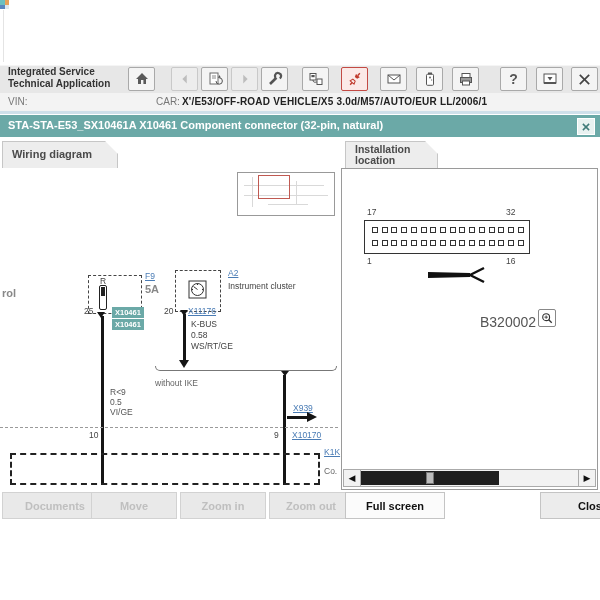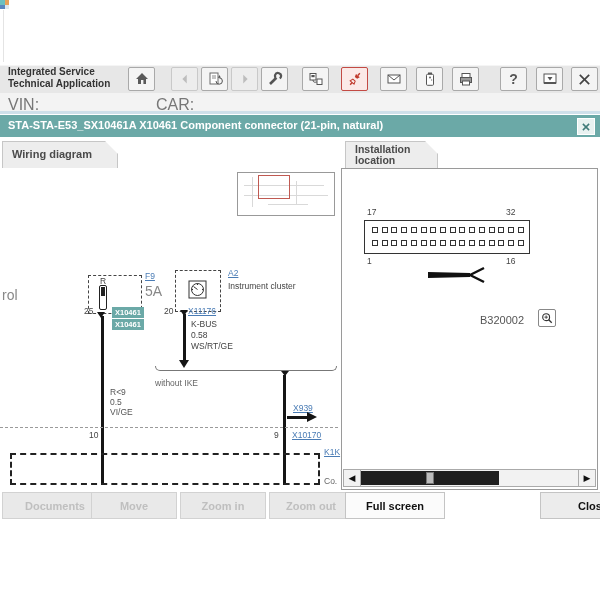--- a/index.html
+++ b/index.html
@@ -3,21 +3,21 @@
 <meta charset="utf-8">
 <style>
   html,body{margin:0;padding:0;background:#fff;}
   #stage{position:relative;width:600px;height:600px;background:#fff;overflow:hidden;
          font-family:"Liberation Sans", sans-serif;color:#222;}
   .abs{position:absolute;}
   
   #appbar{left:0;top:65px;width:600px;height:28px;background:#e7e7e7;border-top:1px solid #f5f5f5;}
   .app-title{left:8px;top:66px;font-size:10px;font-weight:bold;color:#333;line-height:12px;}
   #vinbar{left:0;top:93px;width:600px;height:18px;background:#f3f3f3;border-bottom:3px solid #cfe0ea;}
-  .vin-text{font-size:16px;color:#777;}
+  .vin-text{font-size:10px;color:#777;}
   .car-text{font-size:10px;color:#222;font-weight:bold;letter-spacing:.2px;}
   .tb{position:absolute;top:67px;width:27px;height:24px;background:#f4f4f4;border:1px solid #a9a9a9;
       border-radius:2px;padding:0;display:flex;align-items:center;justify-content:center;cursor:pointer;}
   .tb.dis{background:#ededed;border-color:#c9c9c9;}
   .tb.red{background:#fbe9e7;border-color:var(--red,#C34A44);}
   
   #dlgtitle{left:0;top:115px;width:600px;height:22px;background:var(--teal,#6BA9A7);}
   #dlgtitle .t{position:absolute;left:8px;top:4px;font-size:11px;font-weight:bold;color:#fff;}
   #dlgclose{position:absolute;right:5px;top:3px;width:16px;height:15px;background:#e9f2f1;
             border:1px solid #fff;display:flex;align-items:center;justify-content:center;cursor:pointer;}
@@ -28,21 +28,21 @@
   .tab .lbl{position:absolute;left:9px;top:6px;}
   .tab.two .lbl{top:2px;line-height:11px;}
   .tab.active{background:var(--teal,#6BA9A7);color:#fff;z-index:3;}
   
   #leftpanel{left:0;top:168px;width:339px;height:322px;background:#fff;}
   #rightpanel{left:341px;top:168px;width:257px;height:322px;background:#fff;border:1px solid #9a9a9a;box-sizing:border-box;}
   
   .dash1{border:1px dashed #444;}
   .link{font-size:8.5px;color:var(--link,#4A7CB5);text-decoration:underline;cursor:pointer;}
   .dtxt{font-size:8.5px;color:#444;}
-  .gtxt{font-size:14px;color:#888;}
+  .gtxt{font-size:11px;color:#888;font-weight:bold;}
   .wire{background:#151515;width:3px;}
   .tag{background:var(--teal,#6BA9A7);color:#fff;font-size:7.5px;font-weight:bold;padding:1px 3px;line-height:9px;cursor:pointer;}
   .tridown{width:0;height:0;border-left:5px solid transparent;border-right:5px solid transparent;border-top:8px solid #151515;}
   
   .pin-row{position:absolute;left:7px;width:152px;display:flex;justify-content:space-between;}
   .pin{width:6px;height:6px;border:1px solid #333;background:#fff;box-sizing:border-box;}
   .pnum{font-size:8.5px;color:#444;}
   
   #hscroll{left:343px;top:469px;width:253px;height:18px;background:#f2f2f2;border:1px solid #aaa;box-sizing:border-box;}
   .sbtn{position:absolute;top:0;width:16px;height:16px;background:#f2f2f2;display:flex;align-items:center;justify-content:center;
@@ -164,23 +164,24 @@
   <button class="tb" style="left:571px">
     <svg width="15" height="15" viewBox="0 0 16 16">
       <line x1="3" y1="3" x2="13" y2="13" stroke="#444" stroke-width="1.8"></line>
       <line x1="13" y1="3" x2="3" y2="13" stroke="#444" stroke-width="1.8"></line>
     </svg>
   </button>
 
   <div class="abs" id="vinbar"></div>
   <div class="abs vin-text" style="left:8px;top:96px">VIN:</div>
   <div class="abs vin-text" style="left:156px;top:96px">CAR:</div>
+  <div class="abs car-text" style="left:182px;top:96px">X'/E53/OFF-ROAD VEHICLE/X5 3.0d/M57/AUTO/EUR LL/2006/1</div>
 
   <div class="abs" id="dlgtitle">
-    <span class="t">STA-STA-E53_SX10461A X10461 Component connector (21-pin, natural)</span>
+    <span class="t">STA-STA-E53_SX10461A X10461 Component connector (32-pin, natural)</span>
     <span id="dlgclose">
       <svg width="10" height="10" viewBox="0 0 16 16">
         <line x1="3" y1="3" x2="13" y2="13" stroke="#3f7b79" stroke-width="2.4"></line>
         <line x1="13" y1="3" x2="3" y2="13" stroke="#3f7b79" stroke-width="2.4"></line>
       </svg>
     </span>
   </div>
 
   <div class="tab" style="left:2px;width:116px">
     <span class="lbl">Wiring diagram</span>
@@ -251,21 +252,21 @@
   <div class="abs" style="left:287px;top:416px;width:21px;height:3px;background:#151515"></div>
   <div class="abs" style="left:307px;top:412px;width:0;height:0;border-top:5.5px solid transparent;border-bottom:5.5px solid transparent;border-left:10px solid #151515"></div>
 
   <div class="abs" style="left:0;top:427px;width:338px;border-top:1px dashed #9a9a9a"></div>
   <div class="abs dtxt" style="left:89px;top:430px">10</div>
   <div class="abs dtxt" style="left:274px;top:430px">9</div>
   <div class="abs link" style="left:292px;top:430px">X10170</div>
 
   <div class="abs" style="left:10px;top:453px;width:310px;height:32px;border:2px dashed #222;box-sizing:border-box"></div>
   <div class="abs link" style="left:324px;top:447px">K1K</div>
-  <div class="abs dtxt" style="left:324px;top:476px;color:#666">Co.</div>
+  <div class="abs dtxt" style="left:324px;top:466px;color:#666">Co.</div>
 
   <div class="abs" id="rightpanel"></div>
 
   <div class="abs pnum" style="left:367px;top:207px">17</div>
   <div class="abs pnum" style="left:506px;top:207px">32</div>
   <div class="abs" style="left:364px;top:220px;width:166px;height:34px;border:1.5px solid #333;box-sizing:border-box;background:#fff">
     <div class="pin-row" style="top:6px">
         <span class="pin"></span>
         <span class="pin"></span>
         <span class="pin"></span>
@@ -304,21 +305,21 @@
   </div>
   <div class="abs pnum" style="left:367px;top:256px">1</div>
   <div class="abs pnum" style="left:506px;top:256px">16</div>
 
   <svg class="abs" style="left:426px;top:266px" width="70" height="18" viewBox="0 0 70 18">
     <polygon points="2,6 44,7 44,11 2,12" fill="#111"></polygon>
     <polyline points="44,9 58,2" fill="none" stroke="#111" stroke-width="2.4"></polyline>
     <polyline points="44,9 58,16" fill="none" stroke="#111" stroke-width="2.4"></polyline>
   </svg>
 
-  <div class="abs" style="left:480px;top:314px;font-size:11px;color:#555">B320002</div>
+  <div class="abs" style="left:480px;top:314px;font-size:14px;color:#555">B320002</div>
   <button class="abs" style="left:538px;top:309px;width:18px;height:18px;background:#fff;border:1px solid #888;border-radius:2px;padding:0;display:flex;align-items:center;justify-content:center;cursor:pointer">
     <svg width="12" height="12" viewBox="0 0 14 14">
       <circle cx="6" cy="6" r="4" fill="none" stroke="#333" stroke-width="1.3"></circle>
       <line x1="4" y1="6" x2="8" y2="6" stroke="#333"></line>
         <line x1="6" y1="4" x2="6" y2="8" stroke="#333"></line>
       <line x1="9" y1="9" x2="12.5" y2="12.5" stroke="#333" stroke-width="1.6"></line>
     </svg>
   </button>
 
   <div class="abs" id="hscroll">

